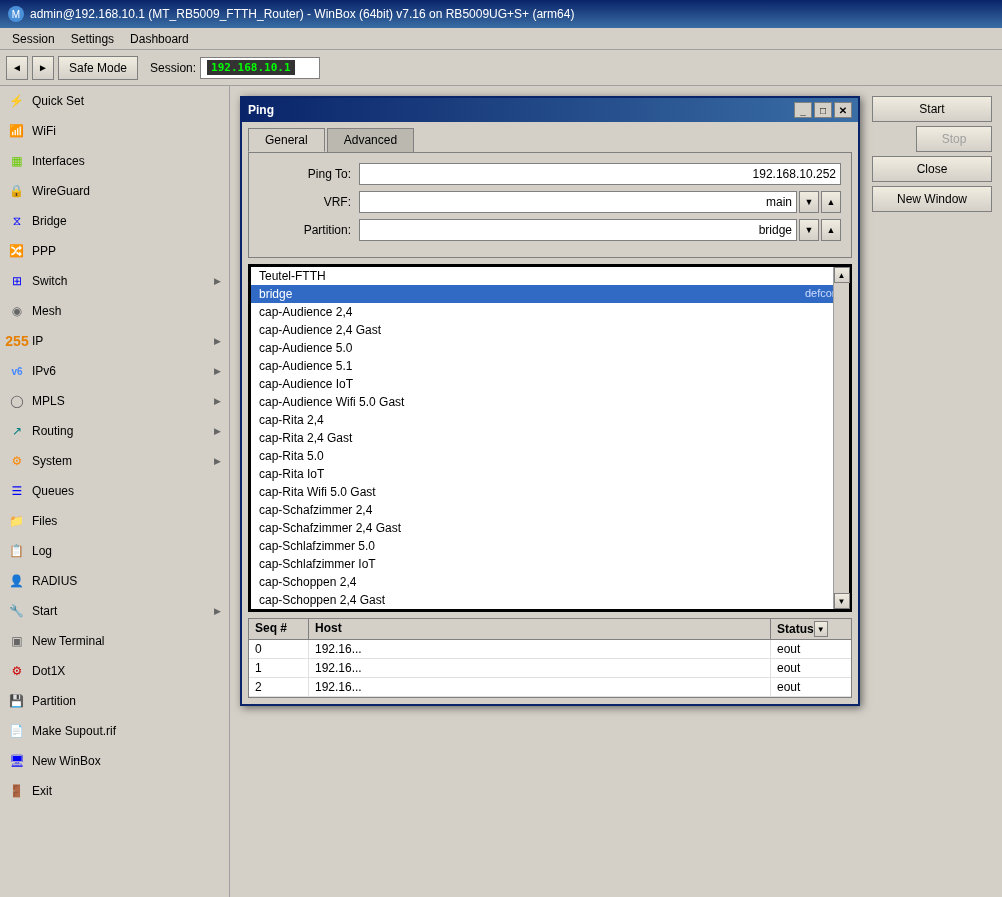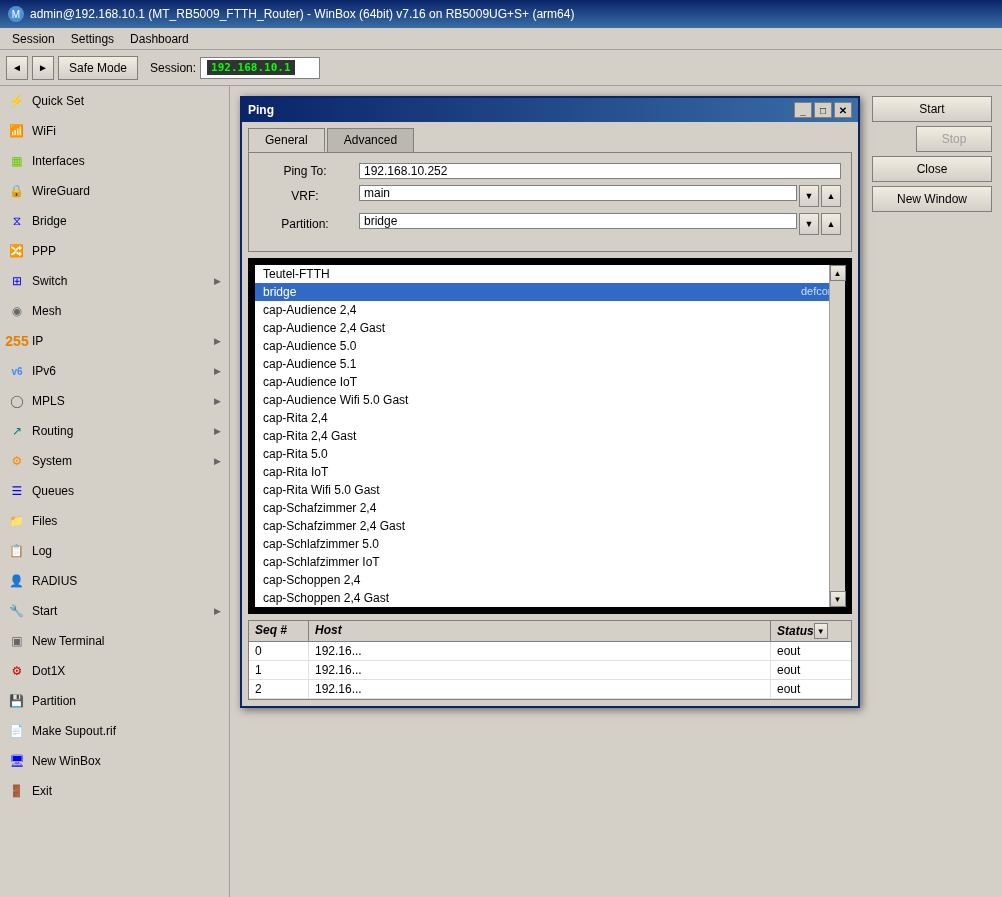--- a/index.html
+++ b/index.html
@@ -208,32 +208,33 @@
     }
 
     
     .form-row {
       display: flex;
       align-items: center;
       margin-bottom: 6px;
     }
     .form-label {
       width: 100px;
-      text-align: center;
+      text-align: right;
       padding-right: 8px;
       font-size: 12px;
       flex-shrink: 0;
     }
     .form-input {
       flex: 1;
-      height: 16px;
+      height: 22px;
       border: 1px solid #808080;
       background: white;
       padding: 2px 4px;
       font-size: 12px;
+      text-align: right;
     }
     .form-input-with-btn {
       display: flex;
       flex: 1;
       gap: 2px;
     }
     .form-input-with-btn .form-input {
       flex: 1;
     }
     .dropdown-btn {
@@ -243,21 +244,21 @@
       border: 1px solid #808080;
       display: flex;
       align-items: center;
       justify-content: center;
       cursor: pointer;
       font-size: 9px;
     }
 
     
     .dropdown-list {
-      border: 7px solid #000000;
+      border: 3px solid #000000;
       background: white;
       margin: 0 6px 6px 6px;
       position: relative;
     }
     .dropdown-list-inner {
       overflow-y: hidden;
     }
     .dropdown-item {
       padding: 2px 8px;
       font-size: 12px;
@@ -302,21 +303,20 @@
       display: flex;
       background: #d4d0c8;
       border-bottom: 1px solid #808080;
       font-size: 12px;
     }
     .results-col-header {
       padding: 2px 6px;
       border-right: 1px solid #808080;
       font-weight: bold;
       cursor: pointer;
-      font-style: italic;
     }
     .results-col-header:last-child { border-right: none; }
     .results-row {
       display: flex;
       border-bottom: 1px solid #e0e0e0;
       font-size: 12px;
     }
     .results-cell {
       padding: 2px 6px;
       border-right: 1px solid #e0e0e0;

